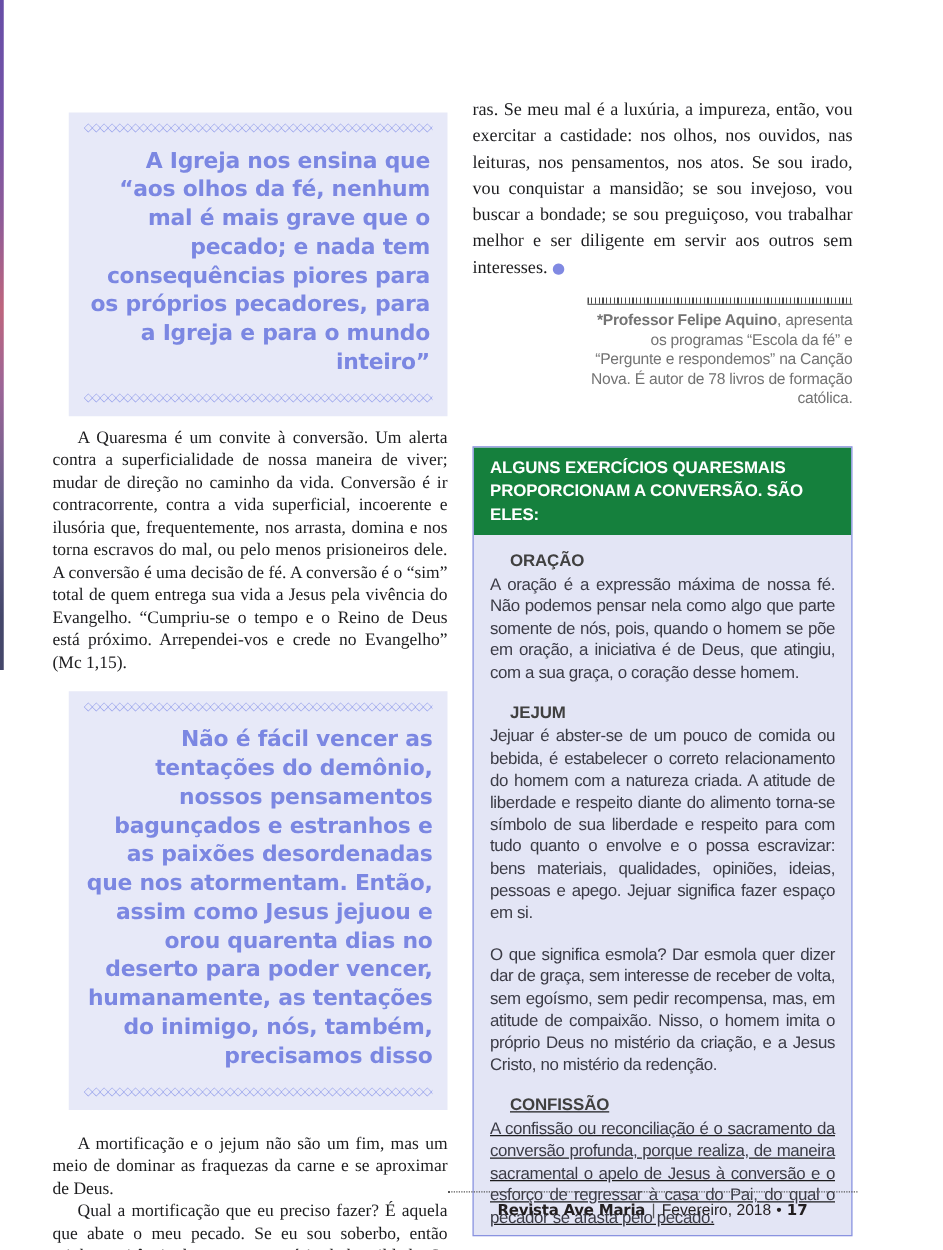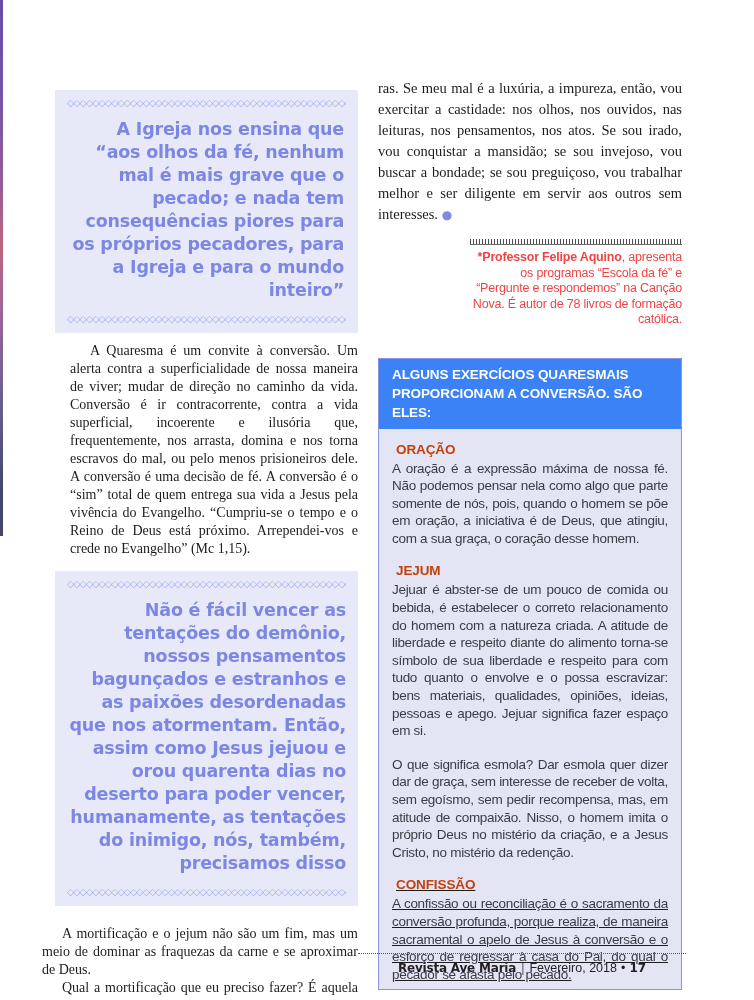--- a/index.html
+++ b/index.html
@@ -43,78 +43,78 @@
   }
   .q2 .quote-text{margin:9px 0 11px;}
 
   
   .body-para{
     font-size:14px;line-height:18px;
     text-align:justify;
     margin:0 0 0 0;
   }
   .indent{text-indent:20px;}
-  .col-left .body-para.first{margin-top:9px;margin-left:28px;}
+  .col-left .body-para.first{margin-top:9px;}
   .col-left .quote-box.q2{margin-top:13px;}
   .col-left .body-para.after-quote{margin-top:19px;}
 
   .col-right .lead-para{
     font-size:14.5px;line-height:21px;
     text-align:justify;margin:0;
   }
   .end-dot{
     color:#8089e2;font-size:12px;
     font-family:"DejaVu Sans", sans-serif;
   }
 
   
   .author-note{
     margin-top:13px;
     margin-left:92px;
     text-align:right;
     font-family:"Liberation Sans", sans-serif;
     font-size:12.5px;line-height:15.5px;
     letter-spacing:-0.2px;
-    color:#ef4444;
+    color:#737373;
   }
   .note-rule{
     height:5px;
     background:repeating-linear-gradient(90deg,#4a4a4a 0 1px,transparent 1px 3px);
     border-bottom:1px solid #6a6a6a;
     margin-bottom:5px;
   }
   .author-note b{font-weight:bold;}
 
   
   .ex-box{
     margin-top:30px;
     border:1px solid #8a93e0;
     background:#e3e5f5;
     height:632px;
     overflow:hidden;
     box-sizing:border-box;
     font-family:"Liberation Sans", sans-serif;
   }
   .ex-head{
-    background:#3b82f6;
+    background:#15803d;
     color:#ffffff;
     font-weight:bold;
     font-size:13.5px;line-height:19px;
     letter-spacing:-0.1px;
     padding:6px 13px 7px;
   }
   .ex-body{padding:13px 13px 12px;}
   .ex-section{margin-bottom:16px;}
   .ex-section:last-child{margin-bottom:0;text-decoration:underline;}
   .ex-heading{
-    color:#c2410c;
+    color:#404040;
     font-weight:bold;
     font-size:13.5px;line-height:16px;
     letter-spacing:-0.1px;
-    margin:0 0 2px 4px;
+    margin:0 0 2px 16px;
   }
   .ex-text{
     color:#3b3b45;
     font-size:13.5px;line-height:17.6px;
     letter-spacing:-0.3px;
     text-align:justify;
     margin:0;
   }
 
   

